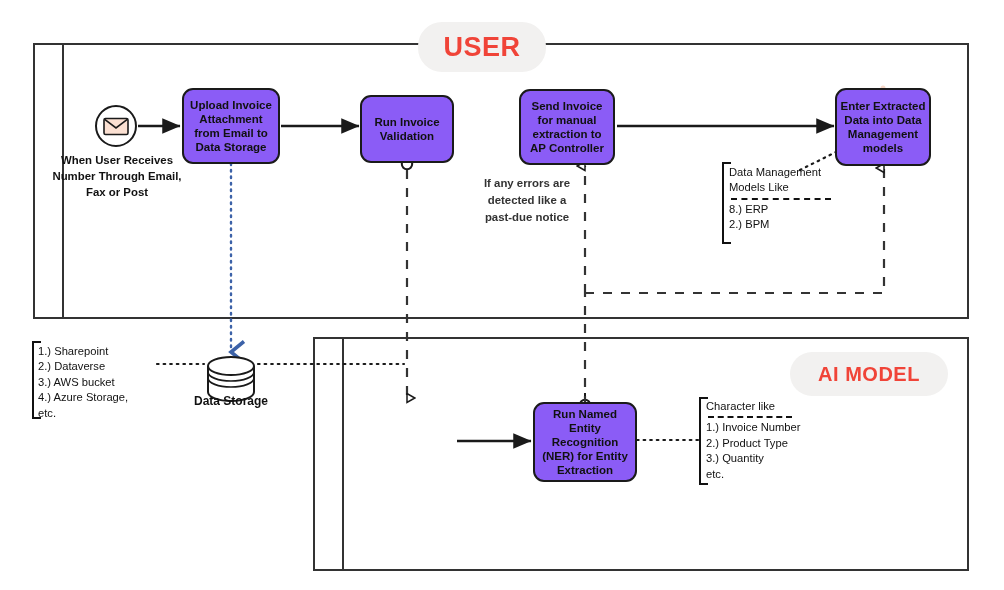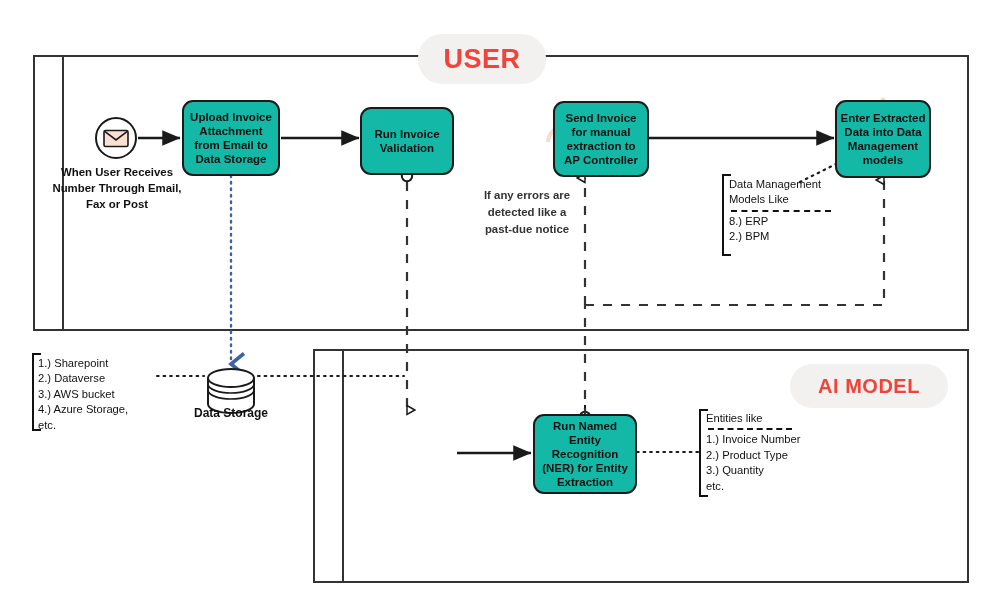--- a/index.html
+++ b/index.html
@@ -1,28 +1,28 @@
 <!DOCTYPE html>
 <html><head>
 <meta charset="utf-8">
 <style>
   html,body{margin:0;padding:0;background:#ffffff;}
   body{width:1004px;height:590px;position:relative;overflow:hidden;
        font-family:"Liberation Sans","DejaVu Sans",sans-serif;color:#111;}
-  #canvas{position:absolute;left:0;top:12px;width:1004px;height:518px;}
+  #canvas{position:absolute;left:0;top:0;width:1004px;height:518px;}
   .svglayer{position:absolute;left:0;top:0;width:1004px;height:590px;}
 
   .lane-label{position:absolute;background:#f2f1f0;border-radius:24px;
     display:flex;align-items:center;justify-content:center;
     font-weight:bold;color:#f04438;letter-spacing:.5px;}
   #user-lane-label{left:418px;top:22px;width:128px;height:50px;font-size:27px;}
   #ai-lane-label{left:790px;top:352px;width:158px;height:44px;font-size:20px;}
 
   .pbox{position:absolute;border:2.2px solid #1a1a1a;border-radius:11px;
-    background:#14b8a6;display:flex;align-items:center;justify-content:center;
+    background:#8b5cf6;display:flex;align-items:center;justify-content:center;
     text-align:center;font-weight:bold;font-size:11.5px;line-height:1.22;
     color:#111;box-sizing:border-box;padding:3px;z-index:6;}
   .pbox .txt{position:relative;z-index:3;}
 
   .note{position:absolute;font-size:11.2px;font-weight:normal;line-height:1.38;
     color:#111;z-index:5;}
   .note .hr{display:block;border-top:2px dashed #111;width:100px;margin:2px 0 2px 2px;}
   .bracket{position:absolute;border-left:2.4px solid #111;border-top:2.4px solid #111;
     border-bottom:2.4px solid #111;box-sizing:border-box;z-index:4;}
 
@@ -120,21 +120,21 @@
   <div class="lane-label" id="ai-lane-label">AI MODEL</div>
 
   <div class="pbox" style="left:182px;top:88px;width:98px;height:76px;">
     <span class="txt">Upload Invoice Attachment from Email to Data Storage</span>
   </div>
 
   <div class="pbox" style="left:360px;top:95px;width:94px;height:68px;">
     <span class="txt">Run Invoice Validation</span>
   </div>
 
-  <div class="pbox" style="left:519px;top:89px;width:96px;height:76px;margin-left:34px;">
+  <div class="pbox" style="left:519px;top:89px;width:96px;height:76px;">
     <span class="txt">Send Invoice for manual extraction to AP Controller</span>
   </div>
 
   <div class="pbox" style="left:835px;top:88px;width:96px;height:78px;">
     <span class="txt">Enter Extracted Data into Data Management models</span>
   </div>
 
 
   <div class="pbox" style="left:533px;top:402px;width:104px;height:80px;">
     <span class="txt">Run Named Entity Recognition (NER) for Entity Extraction</span>
@@ -158,21 +158,21 @@
   <div class="note" style="left:38px;top:344px;width:118px;">
     <span style="display:block">1.) Sharepoint</span>
     <span style="display:block">2.) Dataverse</span>
     <span style="display:block">3.) AWS bucket</span>
     <span style="display:block">4.) Azure Storage,</span>
     <span style="display:block">etc.</span>
   </div>
 
   <div class="bracket" style="left:699px;top:397px;width:9px;height:88px;"></div>
   <div class="note" style="left:706px;top:399px;width:120px;">
-    <span>Entities like</span>
+    <span>Character like</span>
     <span class="hr" style="width:84px"></span>
     <span style="display:block">1.) Invoice Number</span>
     <span style="display:block">2.) Product Type</span>
     <span style="display:block">3.) Quantity</span>
     <span style="display:block">etc.</span>
   </div>
 
 </div>
 
 </body></html>

